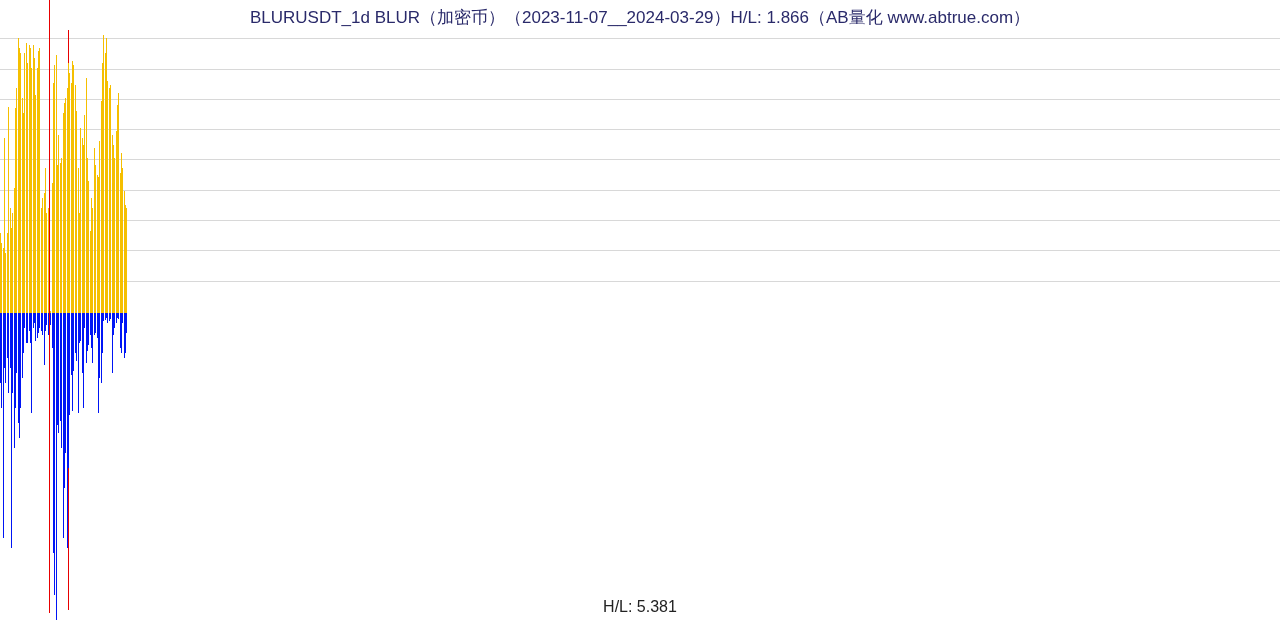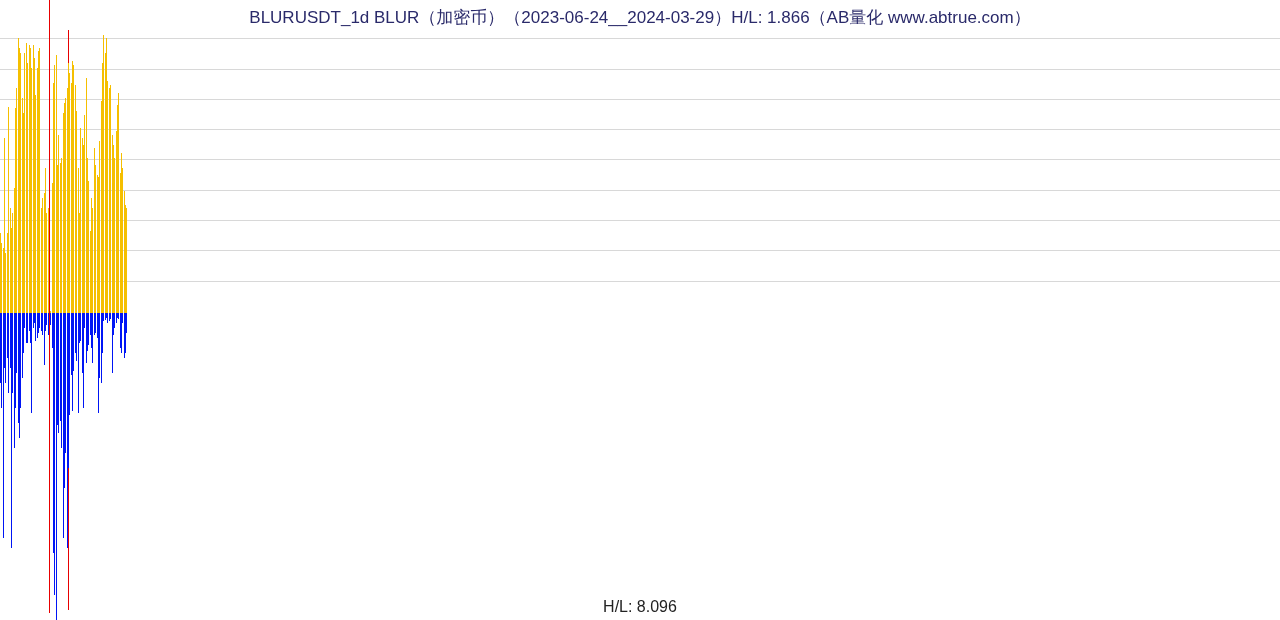--- a/index.html
+++ b/index.html
@@ -76,21 +76,21 @@
       right: 0;
       text-align: center;
       font-size: 16px;
       color: #222;
       z-index: 10;
     }
   </style>
 </head>
 <body>
 
-<div class="chart-title">BLURUSDT_1d BLUR（加密币）（2023-06-24__2024-03-29）H/L: 1.866（AB量化  www.abtrue.com）</div>
+<div class="chart-title">BLURUSDT_1d BLUR（加密币）（2023-11-07__2024-03-29）H/L: 1.866（AB量化  www.abtrue.com）</div>
 
 <div class="chart-area">
   <div class="gridlines" id="gridlines">
       <div class="gridline" style="top: 0px;"></div>
       <div class="gridline" style="top: 31px;"></div>
       <div class="gridline" style="top: 61px;"></div>
       <div class="gridline" style="top: 91px;"></div>
       <div class="gridline" style="top: 121px;"></div>
       <div class="gridline" style="top: 152px;"></div>
       <div class="gridline" style="top: 182px;"></div>
@@ -282,13 +282,13 @@
       <div class="bar-down" style="left: 118.32px; top: 275px; height: 6px;"></div>
       <div class="bar-down" style="left: 119.68px; top: 275px; height: 35px;"></div>
       <div class="bar-down" style="left: 121.04px; top: 275px; height: 40px;"></div>
       <div class="bar-down" style="left: 122.4px; top: 275px; height: 10px;"></div>
       <div class="bar-down" style="left: 123.76px; top: 275px; height: 45px;"></div>
       <div class="bar-down" style="left: 125.12px; top: 275px; height: 40px;"></div>
       <div class="bar-down" style="left: 126.48px; top: 275px; height: 20px;"></div>
     </div>
 </div>
 
-<div class="bottom-label">H/L: 8.096</div>
+<div class="bottom-label">H/L: 5.381</div>
 
 </body></html>

